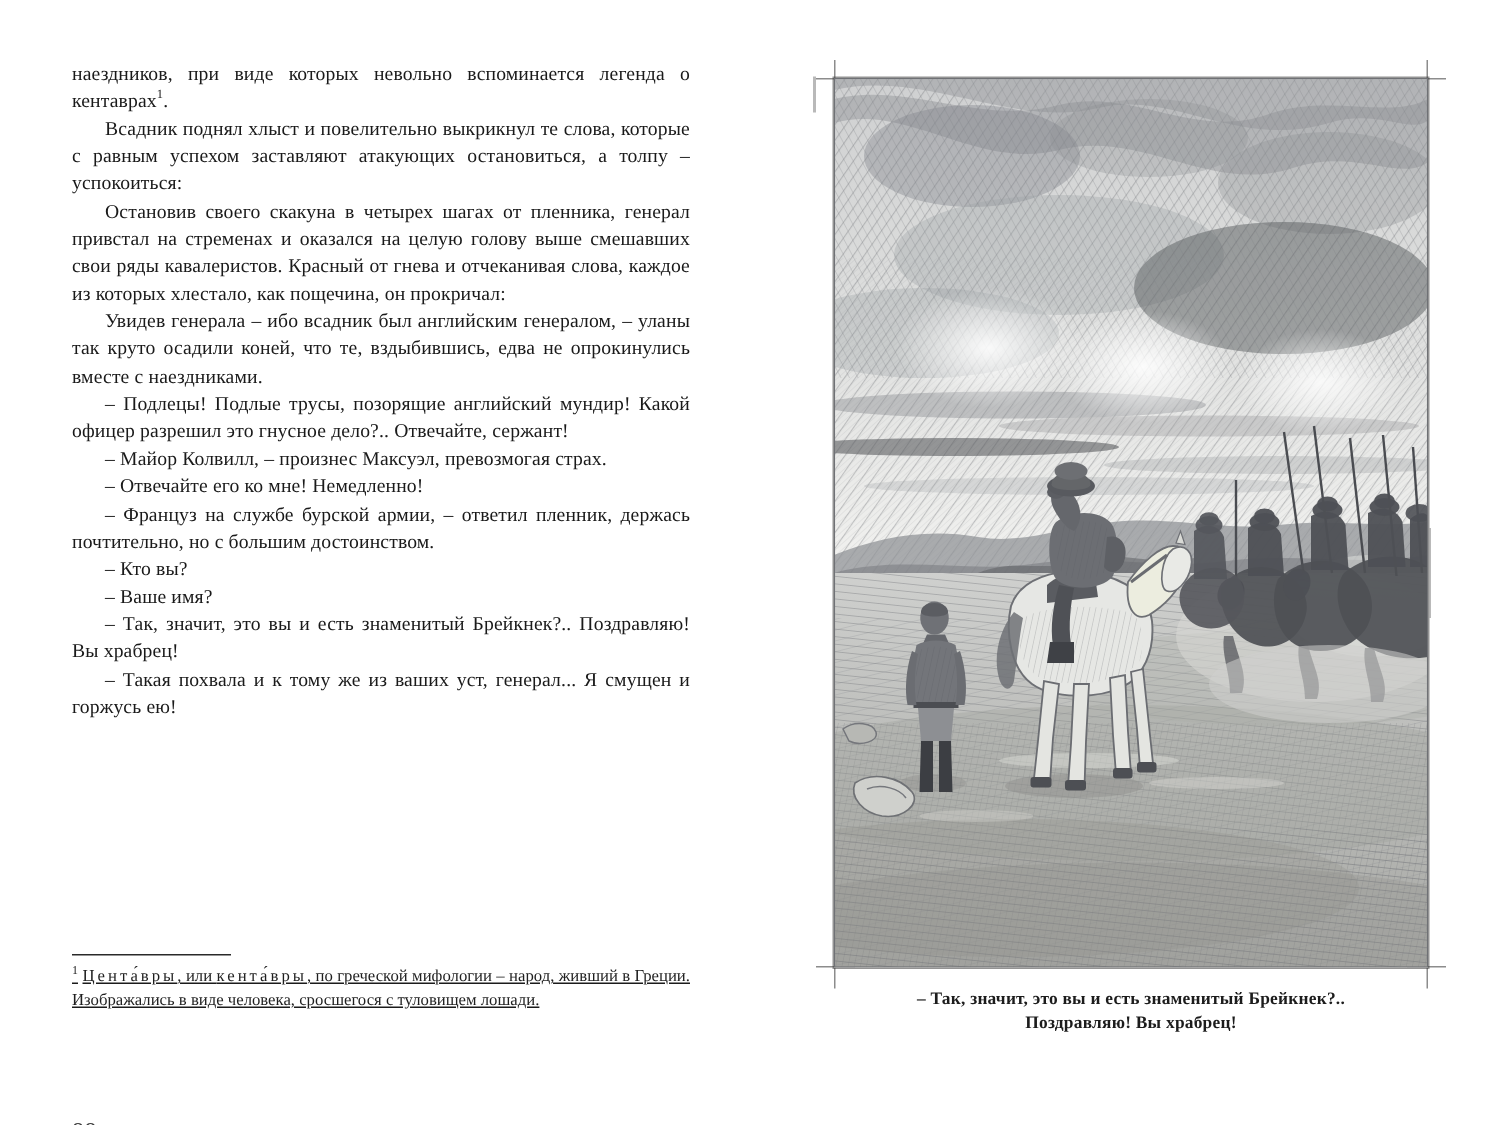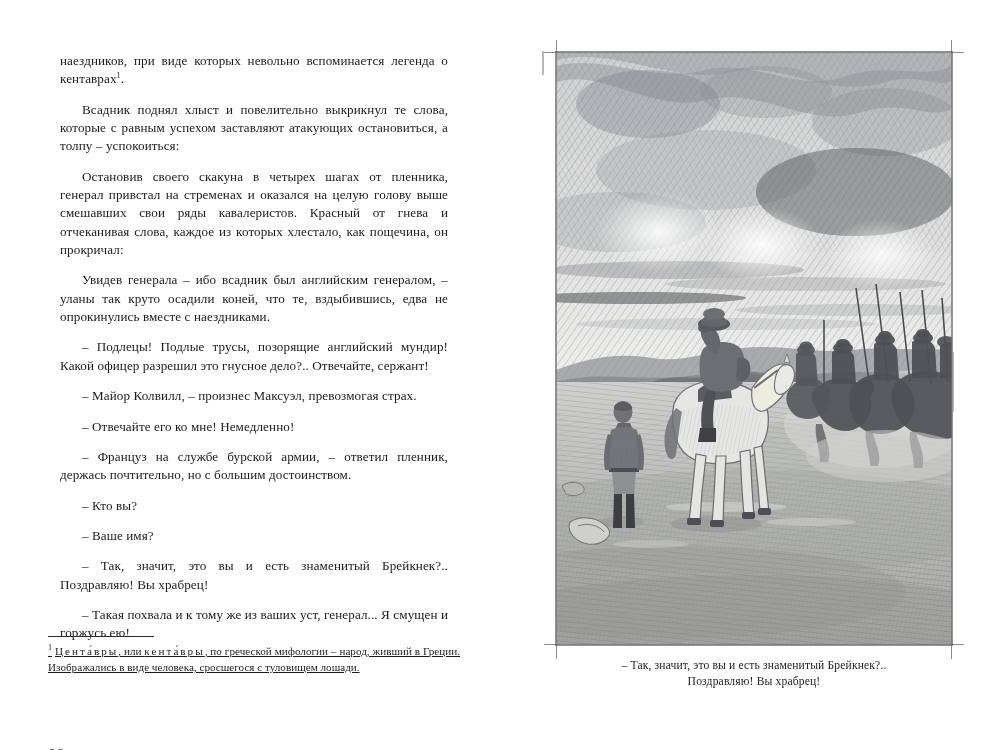--- a/index.html
+++ b/index.html
@@ -20,21 +20,21 @@
     width:412px; height:670px;
   }
   .body-text{
     font-size:13.1px;
     line-height:18.35px;
     text-align:justify;
     text-justify:inter-word;
     letter-spacing:.1px;
     color:#1a1a1a;
   }
-  .body-text p{margin:12px;text-indent:22px;}
+  .body-text p{margin:0;text-indent:22px;}
   .body-text p.noindent{text-indent:0;}
   .sup{font-size:8.4px;vertical-align:super;line-height:0;}
 
   .footnote-block{position:absolute;left:0;top:596px;width:412px;text-decoration:underline;}
   .footnote-rule{
     width:106px;height:0;
     border-top:1.2px solid #2a2a2a;
     margin:0 0 7px 0;
   }
   .footnote{
@@ -90,20 +90,21 @@
 
   .caption{
     position:absolute;
     left:16px; top:628px;
     width:396px;
     text-align:center;
     font-size:11.6px;
     line-height:16.4px;
     color:#1c1c1c;
     letter-spacing:.15px;
+    font-weight:bold;
   }
 </style>
 </head>
 <body>
 
 <div class="spread">
 
   <div class="page-left">
 
     <div class="body-text">

